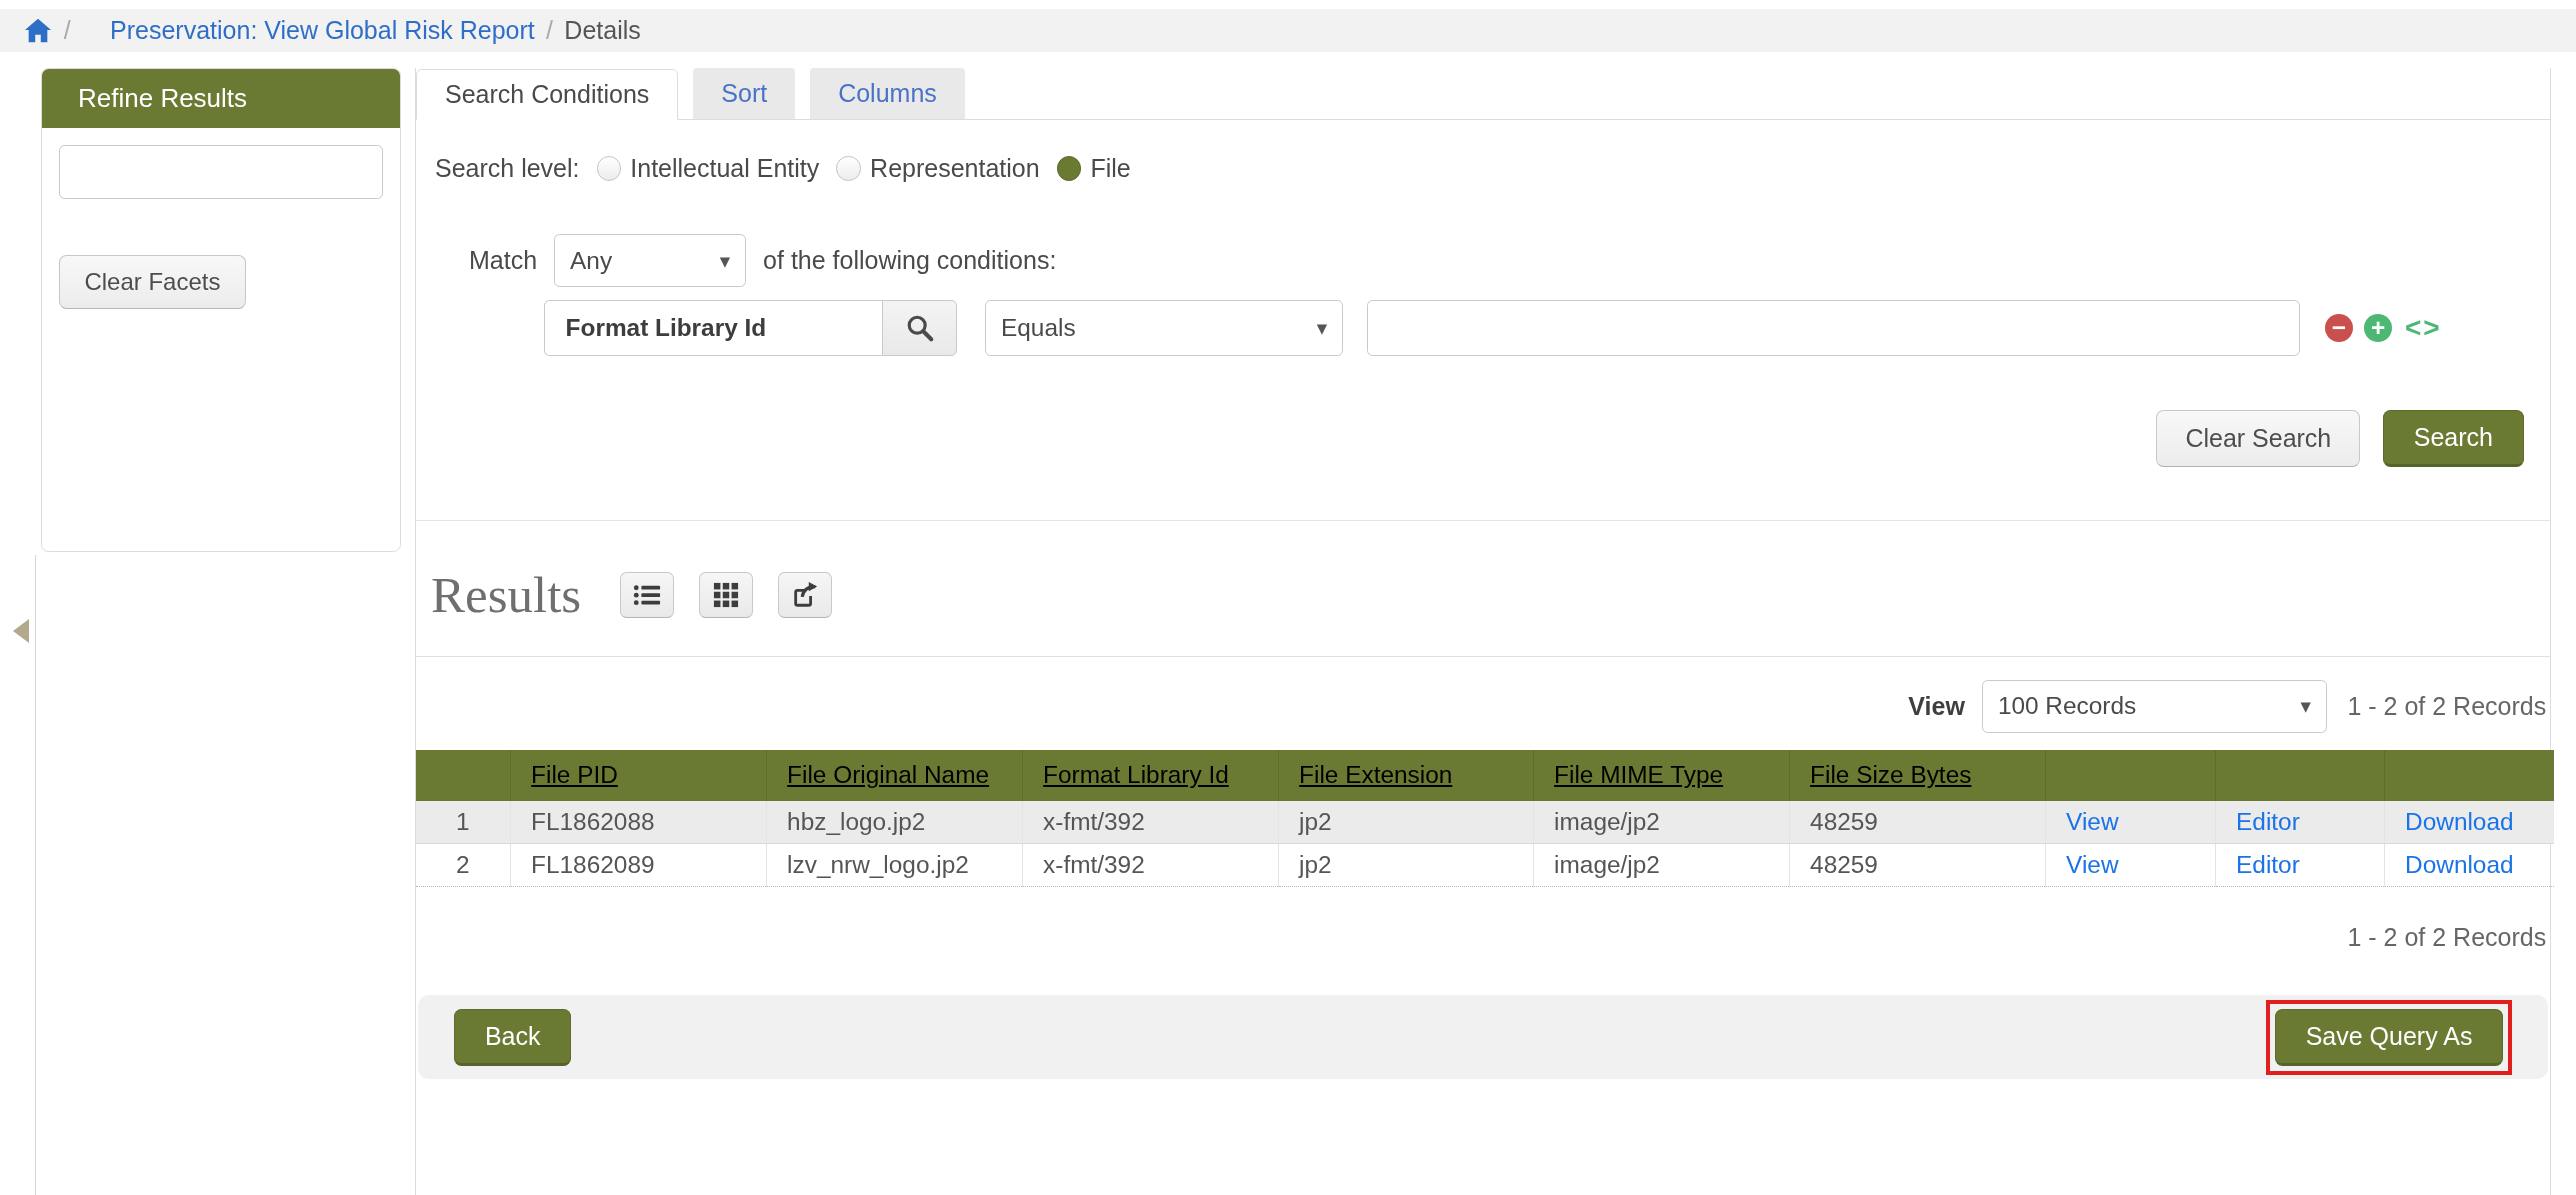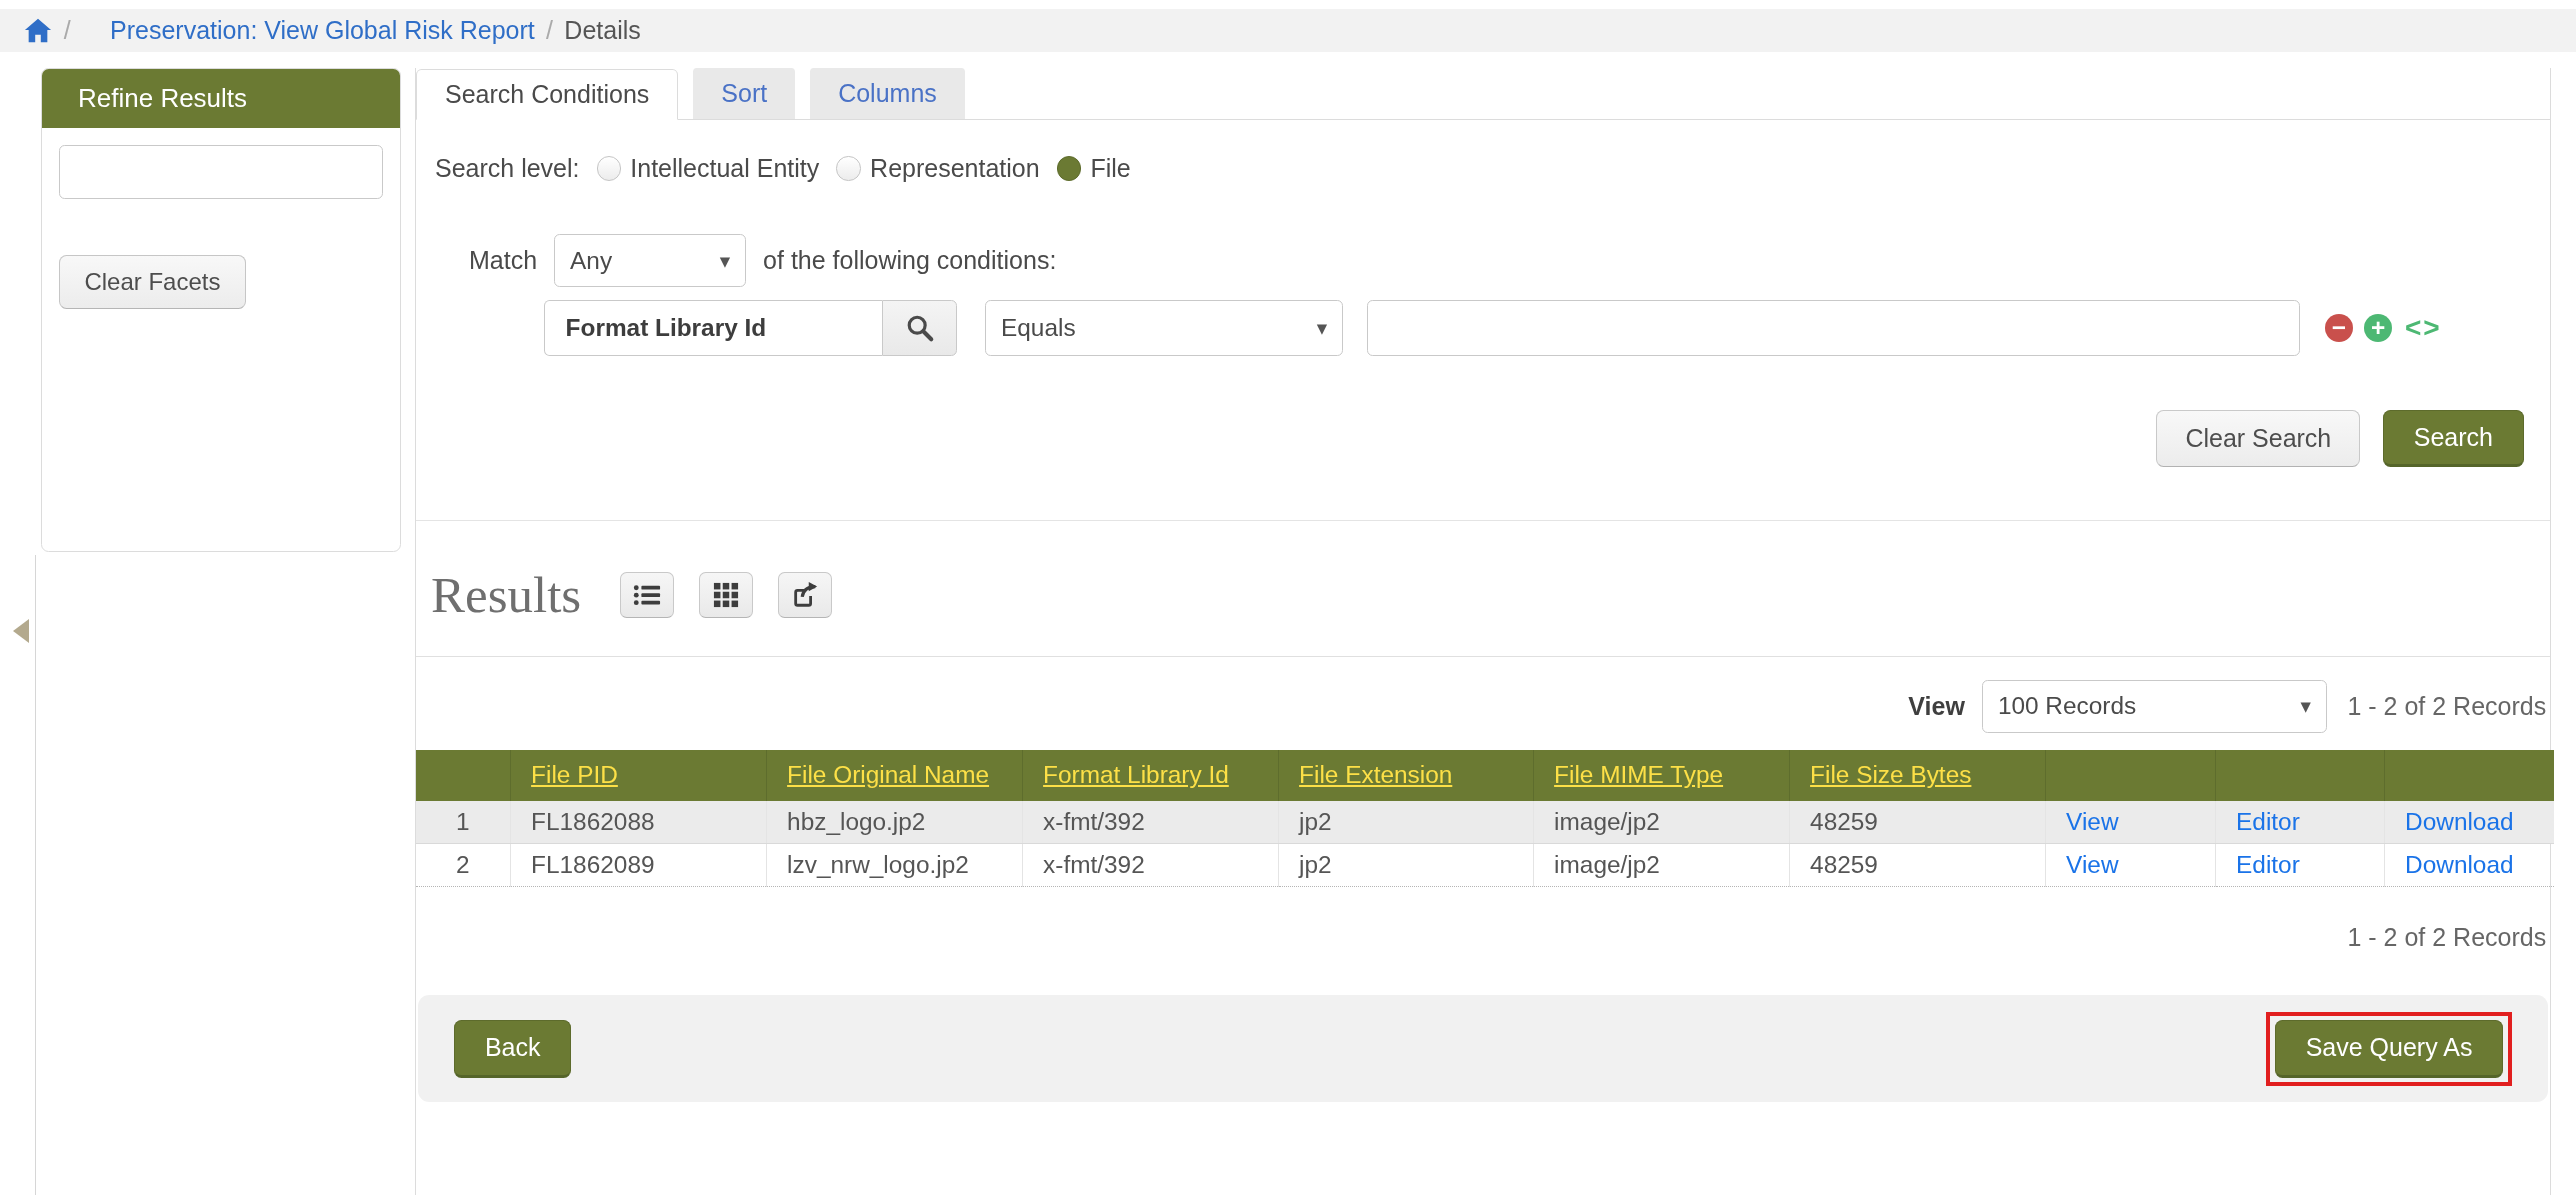--- a/index.html
+++ b/index.html
@@ -95,32 +95,32 @@
   .view-row { display:flex; align-items:center; justify-content:flex-end; margin-top:22.5px; padding-right:3.8px; }
   .view-label { font-size:25px; font-weight:bold; color:#3f3f3f; margin-right:17px; }
   .pagesize-select { width:345px; height:53px; }
   .records-summary { font-size:25px; color:#666; margin-left:20.6px; }
   .records-summary-bottom { font-size:25px; color:#666; text-align:right; margin-top:36px; padding-right:3.8px; }
 
   table.results-table { width:100%; border-collapse:collapse; table-layout:fixed; margin-top:17px; }
   .results-table th { background:#6b7a33; color:#fff; font-size:24.4px; font-weight:500; text-align:left;
                       height:51px; padding:0 0 0 20.6px; border-right:0.9px solid #5e6d2d; }
   .results-table th:last-child { border-right:none; }
-  .results-table th a { color:#fde047; }
+  .results-table th a { color:#000000; }
   .results-table td { height:43px; font-size:24.4px; color:#555; padding:0 0 0 20.6px;
                       border-right:0.9px solid #e4e4e4; border-bottom:0.9px solid #d9d9d9;
                       overflow:hidden; white-space:nowrap; }
   .results-table td:last-child { border-right:none; }
   .results-table td.numcell { text-align:center; padding:0; }
   .results-table tr.odd td { background:#ebebeb; }
   .results-table tr.last td { border-bottom:1.9px dotted #b5b5b5; }
   .results-table a.action { color:#1a73e8; text-decoration:none; cursor:pointer; }
 
   
-  .footerbar { margin:43px 1.9px 0 1.9px; height:107px; background:#f1f1f1; border-radius:11.3px;
+  .footerbar { margin:43px 1.9px 0 1.9px; height:84px; background:#f1f1f1; border-radius:11.3px;
                display:flex; align-items:center; justify-content:space-between; padding:0 36px; }
   .red-highlight { border:4.7px solid #e11f1f; border-radius:0; padding:4.7px; }
 </style>
 </head>
 <body>
 
 <div id="stage">
 
   <div class="crumbbar">
     <span style="display:flex;">

